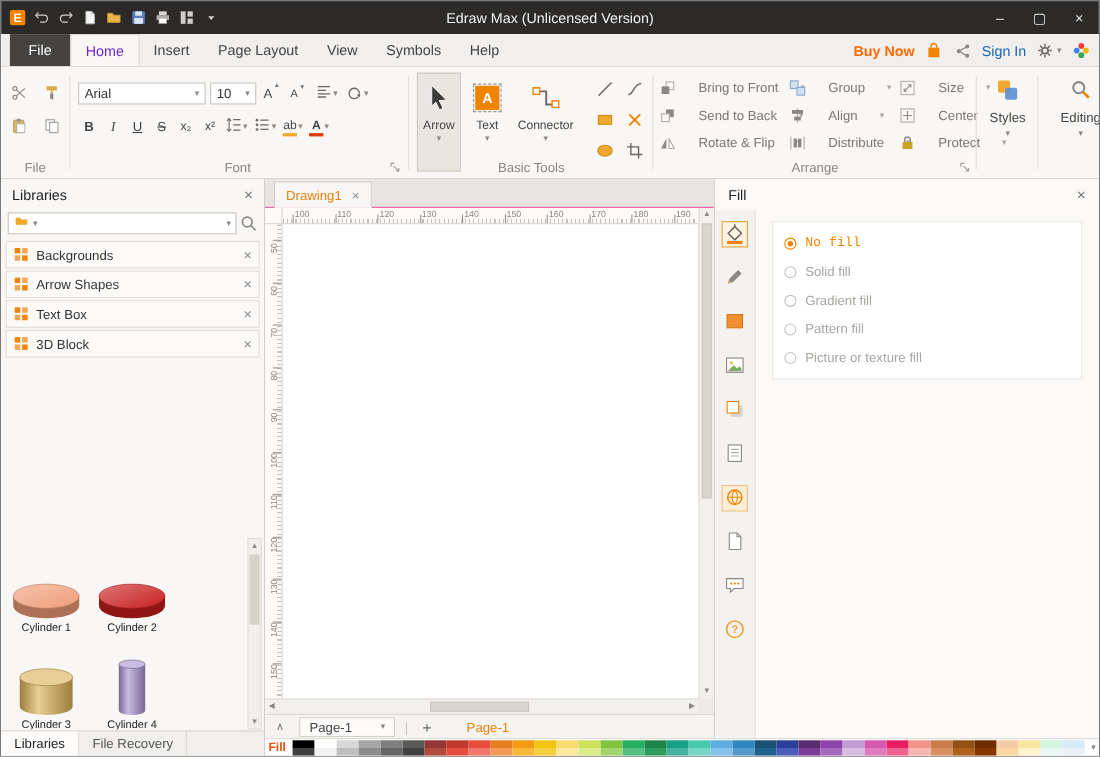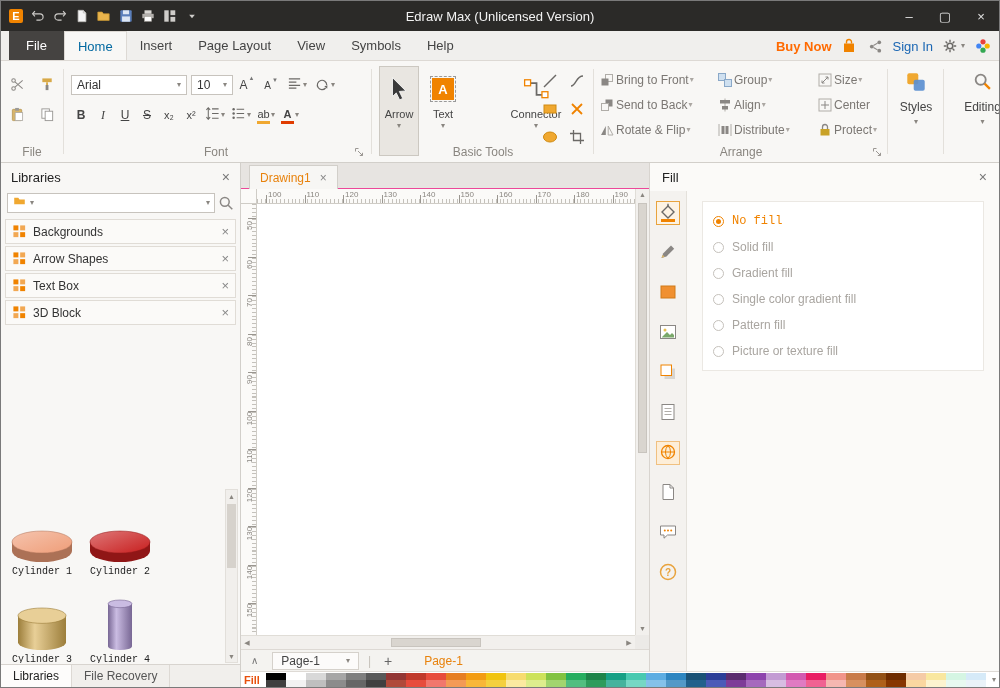--- a/index.html
+++ b/index.html
@@ -12,21 +12,21 @@
   .qat-btn{width:21px;height:22px;display:inline-flex;align-items:center;justify-content:center;}
   .win-title{position:absolute;left:0;right:0;text-align:center;font-size:13px;color:#f2f2f2;}
   .win-controls{position:absolute;right:0;top:0;height:30px;display:flex;z-index:2;}
   .win-btn{width:36px;height:30px;display:flex;align-items:center;justify-content:center;font-size:13px;color:#e4e4e4;}
 
   
   .menubar{position:absolute;top:30px;left:0;width:100%;height:30px;background:#f0efed;border-bottom:1px solid #ddd9d4;}
   .menu-tabs{display:flex;height:100%;align-items:stretch;padding-left:8px;}
   .menu-tab{padding:0 13px;display:flex;align-items:center;font-size:13px;color:#444;}
   .menu-tab.file{background:#454341;color:#fff;padding:0 17px;}
-  .menu-tab.active{background:#f8f7f5;border:1px solid #ddd9d4;border-bottom:none;color:#0369a1;}
+  .menu-tab.active{background:#f8f7f5;border:1px solid #ddd9d4;border-bottom:none;color:#6d28d9;}
   .menu-right{position:absolute;right:8px;top:0;height:30px;display:flex;align-items:center;gap:9px;}
   .buy-now{color:#ff6a00;font-size:13px;font-weight:bold;}
   .sign-in{color:#1a66b3;font-size:13px;}
   .mr-icon{display:inline-flex;width:17px;height:17px;align-items:center;justify-content:center;}
   .mr-gear{display:inline-flex;align-items:center;gap:2px;}
   .caret{font-size:8px;color:#8a8680;line-height:1;}
 
   
   .ribbon{position:absolute;top:60px;left:0;width:100%;height:102px;background:#f8f7f5;border-bottom:1px solid #d2cfca;}
   .rgroup{position:absolute;top:0;height:100%;}
@@ -57,21 +57,21 @@
   .g-basic{left:372px;width:220px;}
   .bigtool{position:absolute;top:5px;height:90px;display:flex;flex-direction:column;align-items:center;padding-top:5px;gap:2px;border:1px solid transparent;}
   .bigtool.active{background:#e9e6e1;border-color:#ccc8c1;}
   .bigtool-icon{height:34px;display:flex;align-items:center;justify-content:center;}
   .bigtool-label{font-size:11px;color:#444;}
   .tt-icon{width:22px;height:22px;background:#f08300;color:#fff;font-weight:bold;font-size:13px;display:flex;align-items:center;justify-content:center;outline:1px dashed #999;outline-offset:1px;}
   .minis{position:absolute;left:164px;top:8px;display:grid;grid-template-columns:26px 26px;grid-auto-rows:27px;gap:1px;}
   .mini{width:26px;height:26px;display:flex;align-items:center;justify-content:center;}
   .g-arrange{left:594px;width:292px;}
   .arr-col{position:absolute;top:7px;}
-  .arr-btn{display:flex;align-items:center;gap:1px;height:24px;margin-bottom:1px;font-size:12px;color:#7b7773;white-space:nowrap;}
+  .arr-btn{display:flex;align-items:center;gap:20px;height:24px;margin-bottom:1px;font-size:12px;color:#7b7773;white-space:nowrap;}
   .arr-icon{width:16px;height:16px;display:inline-flex;align-items:center;justify-content:center;}
   .arr-btn .caret{font-size:8px;color:#aba7a2;}
   .g-styles{left:888px;width:54px;}
   .g-editing{left:944px;width:75px;}
   .bigtool2{position:absolute;top:10px;left:0;right:0;display:flex;flex-direction:column;align-items:center;gap:4px;}
   .bt2-label{font-size:12px;color:#444;}
 
   
   .left-panel{position:absolute;top:162px;left:0;width:240px;bottom:0;background:#f8f7f5;border-right:1px solid #d2cfca;}
   .lp-header{height:28px;display:flex;align-items:center;padding:0 10px;font-size:13px;color:#222;}
@@ -81,21 +81,21 @@
   .lp-magnifier{position:absolute;top:32px;right:6px;width:16px;height:16px;display:inline-flex;}
   .lp-sections{position:absolute;top:56px;left:4px;right:4px;}
   .lp-sec{height:25px;background:#fbfaf8;border:1px solid #e0dcd6;display:flex;align-items:center;gap:6px;padding:0 6px;margin-bottom:2px;font-size:12px;color:#333;}
   .lp-sec-icon{width:15px;height:15px;display:inline-flex;}
   .lp-sec-label{flex:1;}
   .lp-sec-close{color:#888;font-size:13px;}
   .lp-shapes{position:absolute;top:330px;left:2px;width:214px;bottom:24px;display:grid;grid-template-columns:78px 78px;grid-auto-rows:88px;overflow:hidden;}
   .shape-item{display:flex;flex-direction:column;align-items:center;justify-content:flex-end;padding-bottom:4px;}
   .shape-thumb{display:flex;align-items:flex-end;justify-content:center;}
   .shape-thumb svg{display:block;}
-  .shape-name{font-family:Liberation Mono, monospace;font-size:10px;color:#222;margin-top:3px;white-space:nowrap;}
+  .shape-name{font-family:Liberation Sans, sans-serif;font-size:10px;color:#222;margin-top:3px;white-space:nowrap;}
   .lp-scroll{position:absolute;top:326px;right:2px;width:13px;bottom:24px;background:#f1efec;border:1px solid #e2dfda;display:flex;flex-direction:column;align-items:center;}
   .lp-scroll .sc-ar{font-size:7px;color:#8a8680;height:12px;display:flex;align-items:center;}
   .lp-scroll .sc-thumb{width:9px;height:64px;background:#d6d2cc;margin-top:2px;}
   .lp-scroll .sc-ar.down{position:absolute;bottom:0;}
   .lp-tabs{position:absolute;bottom:0;left:0;right:0;height:23px;background:#f1efec;border-top:1px solid #d8d4cf;display:flex;align-items:stretch;}
   .lp-tab{padding:0 12px;font-size:12px;color:#555;display:flex;align-items:center;border-right:1px solid #ddd9d4;}
   .lp-tab.active{background:#fdfcfb;color:#222;}
 
   
   .canvas-col{position:absolute;left:240px;top:162px;width:408px;bottom:16px;background:#eceae7;}
@@ -393,21 +393,21 @@
             <span class="bigtool-label">Arrow</span>
             <span class="caret">▾</span>
           </div>
           <div class="bigtool" style="left: 52px; width: 36px;">
             <span class="bigtool-icon">
               <span class="tt-icon">A</span>
             </span>
             <span class="bigtool-label">Text</span>
             <span class="caret">▾</span>
           </div>
-          <div class="bigtool" style="left: 90px; width: 66px; margin-left: 40px;">
+          <div class="bigtool" style="left: 90px; width: 66px;">
             <span class="bigtool-icon">
               <svg width="26" height="26" viewBox="0 0 24 24" fill="none">
                 <path d="M4.5 6.5 h8 v11 h8" stroke="#6b6966" stroke-width="1.6"></path>
                 <rect x="1.5" y="3.5" width="5.5" height="5.5" fill="#fff" stroke="#f08300" stroke-width="1.2"></rect>
                 <rect x="17.5" y="14.5" width="5.5" height="5.5" fill="#fff" stroke="#f08300" stroke-width="1.2"></rect>
               </svg>
             </span>
             <span class="bigtool-label">Connector</span>
             <span class="caret">▾</span>
           </div>
@@ -883,24 +883,20 @@
         <div class="fill-opt">
           <span class="radio"></span>
           <span>Solid fill</span>
         </div>
         <div class="fill-opt">
           <span class="radio"></span>
           <span>Gradient fill</span>
         </div>
         <div class="fill-opt">
           <span class="radio"></span>
-          <span>Single color gradient fill</span>
-        </div>
-        <div class="fill-opt">
-          <span class="radio"></span>
           <span>Pattern fill</span>
         </div>
         <div class="fill-opt">
           <span class="radio"></span>
           <span>Picture or texture fill</span>
         </div>
       </div>
   </div>
 
   <div class="palette-bar">

